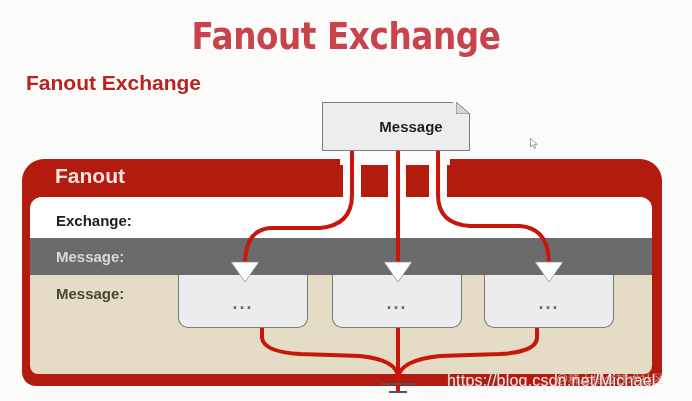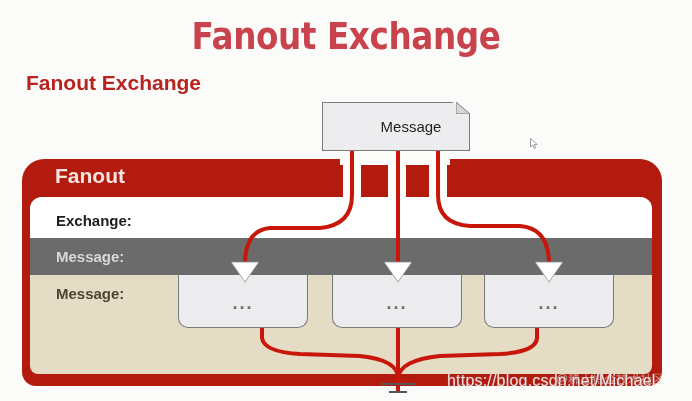--- a/index.html
+++ b/index.html
@@ -50,21 +50,21 @@
     .message {
       position: absolute; left: 322px; top: 102px; width: 148px; height: 49px;
       background: #ededf0; border: 1.5px solid #7b7b7b; box-sizing: border-box;
       clip-path: polygon(0 0, 88% 0, 100% 24%, 100% 100%, 0 100%);
     }
     .message-fold {
       position: absolute; left: 456px; top: 102px; width: 14px; height: 12px;
     }
     .message-text {
       position: absolute; left: 322px; top: 118px; width: 178px; text-align: center;
-      font-size: 15px; font-weight: normal; color: #1f1f1f;
+      font-size: 15px; font-weight: bold; color: #1f1f1f;
     }
     .wires { position: absolute; left: 0; top: 0; }
     .cursor { position: absolute; left: 530px; top: 138px; }
     .watermark {
       position: absolute; left: 447px; top: 372px; font-size: 16px; color: #ffffff;
       opacity: 0.85; letter-spacing: 0.2px;
       text-shadow: 0 0 1px #888;
     }
     .watermark2 {
       position: absolute; left: 556px; top: 371px; font-size: 12px; color: #d9d9d9; opacity: 0.7;

